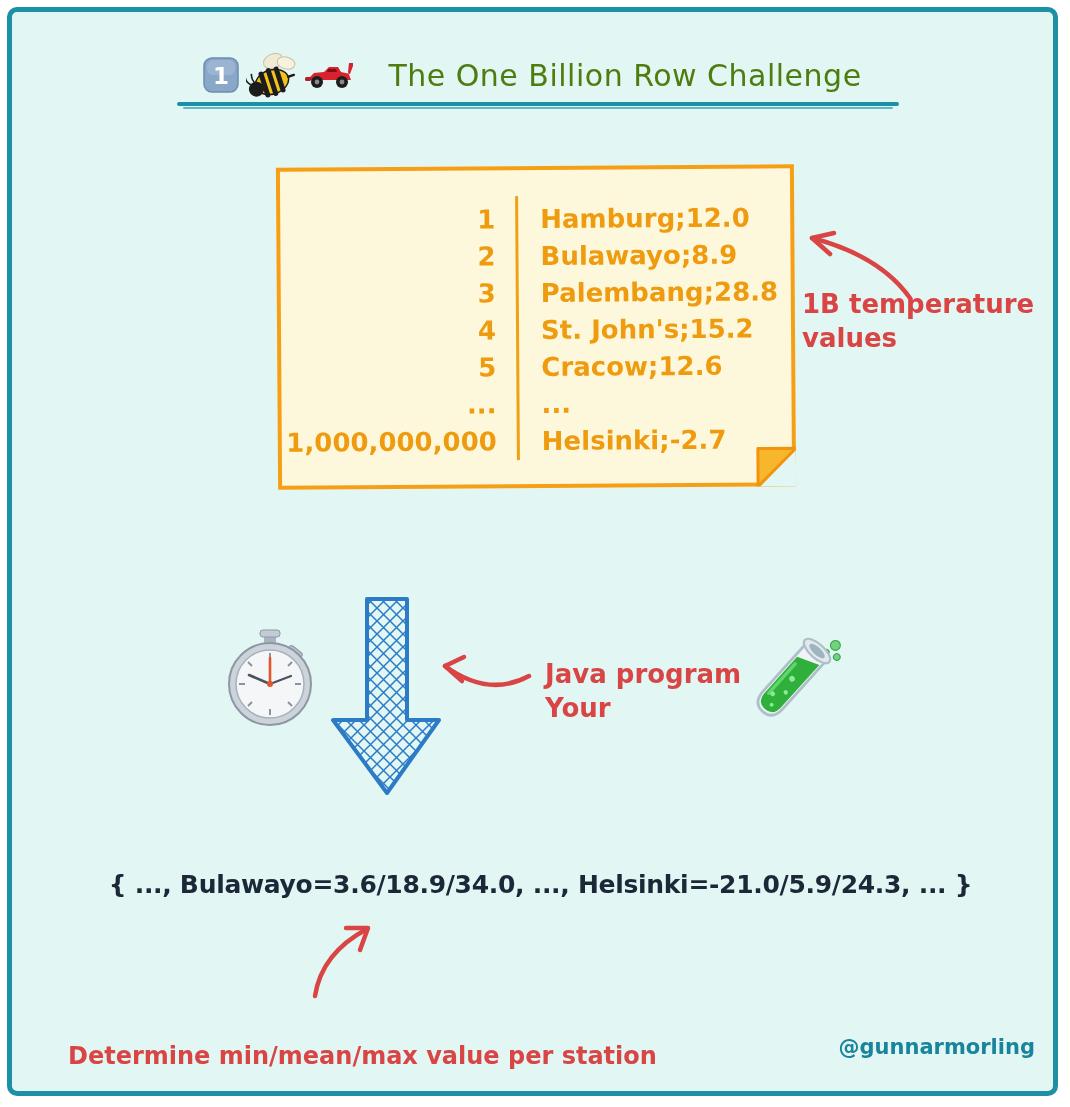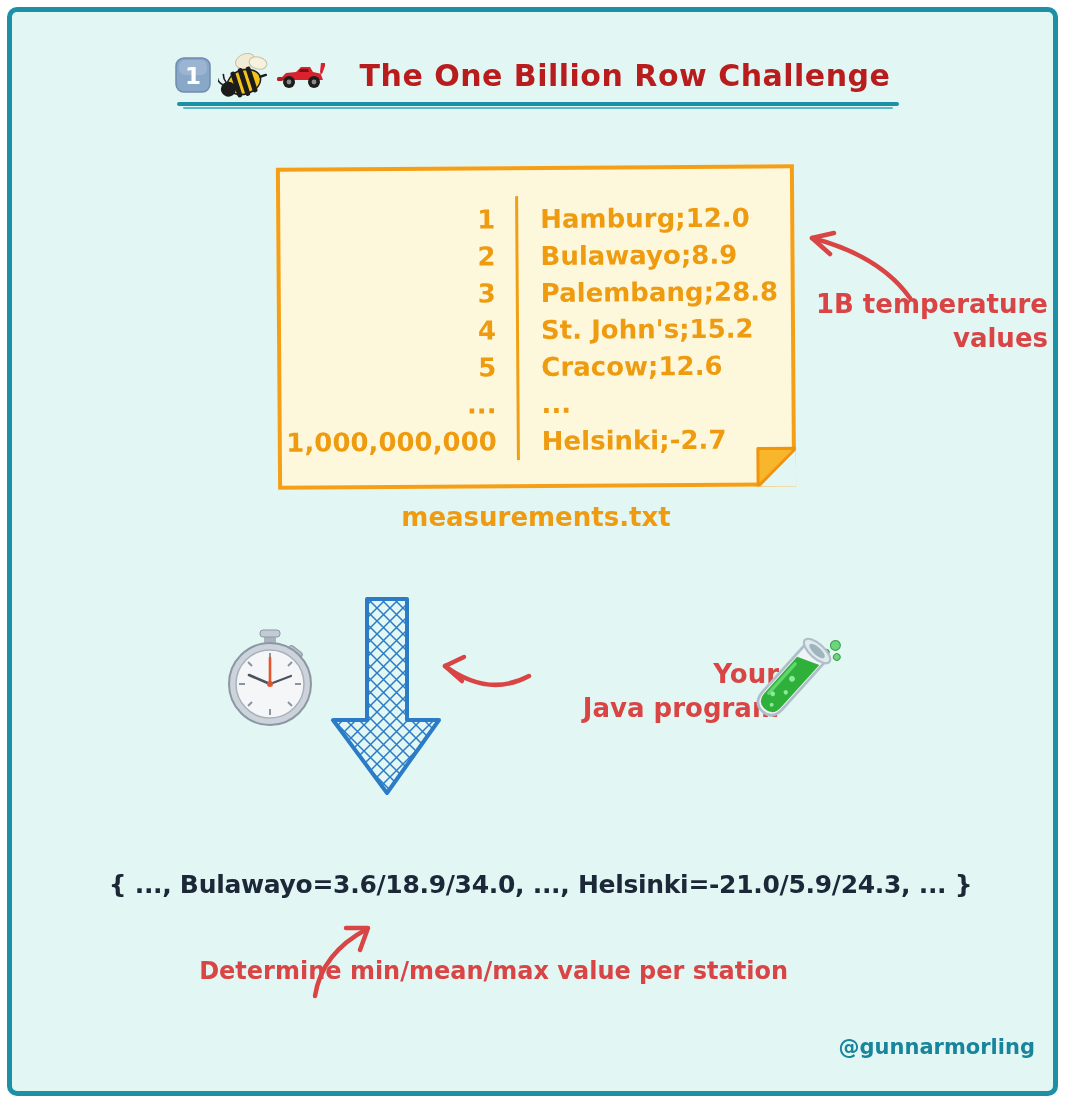--- a/index.html
+++ b/index.html
@@ -4,41 +4,41 @@
 <style>
   html,body{margin:0;padding:0;background:#ffffff;width:1070px;height:1107px;overflow:hidden;
     font-family:"DejaVu Sans",sans-serif;}
   .frame{position:absolute;left:7px;top:7px;width:1051px;height:1089px;box-sizing:border-box;
     border:5px solid #1e90a6;border-radius:10px;background:#e2f6f4;}
   .abs{position:absolute;}
 
   
   .header{position:absolute;left:0;top:36px;width:100%;display:flex;justify-content:center;
     align-items:center;gap:7px;}
-  .title{font-size:30px;font-weight:700;color:#b91c1c;letter-spacing:.5px;margin-left:26px;white-space:nowrap;}
+  .title{font-size:30px;font-weight:400;color:#4d7c0f;letter-spacing:.5px;margin-left:26px;white-space:nowrap;}
   .underline{position:absolute;left:165px;top:90px;width:722px;height:4px;background:#1e90a6;border-radius:3px;}
   .underline:after{content:"";position:absolute;left:6px;top:5px;width:710px;height:1.5px;background:#5cb9c8;border-radius:2px;}
 
   
   .card{position:absolute;left:265px;top:154px;width:518px;height:322px;box-sizing:border-box;
     background:#fdf8dc;border:4px solid #f59f17;transform:rotate(-0.4deg);}
   .card-divider{position:absolute;left:235px;top:26px;bottom:24px;width:3px;background:#f0a015;}
   .card-rows{position:absolute;left:0;top:30px;width:100%;}
   .note-row{display:flex;height:37px;align-items:center;font-size:26px;font-weight:700;color:#ef9b0f;}
   .note-row .num{width:215px;text-align:right;padding-right:20px;flex:none;}
   .note-row .val{padding-left:25px;white-space:nowrap;}
   .fold{position:absolute;right:-4px;bottom:-4px;width:44px;height:44px;}
   .caption{position:absolute;left:265px;top:490px;width:518px;text-align:center;
     font-size:26px;font-weight:700;color:#ef9b0f;}
 
   
-  .red-note{color:#d94545;font-weight:700;font-size:26px;text-align:right;line-height:1.3;}
+  .red-note{color:#d94545;font-weight:700;font-size:26px;text-align:left;line-height:1.3;}
   .input-note{left:790px;top:276px;width:246px;}
   .program-note{left:533px;top:646px;width:234px;}
-  .task-note{left:56px;top:944px;width:720px;font-size:24px;white-space:nowrap;}
+  .task-note{left:56px;top:1029px;width:720px;font-size:24px;white-space:nowrap;}
 
   
   .result{position:absolute;left:0;top:858px;width:100%;text-align:center;
     font-size:25px;font-weight:700;color:#1c2738;letter-spacing:-0.3px;white-space:nowrap;padding-left:8px;}
 
   .credit{position:absolute;right:18px;bottom:32px;font-size:21px;font-weight:700;color:#19859c;}
   svg{display:block;}
 </style>
 </head>
 <body>
@@ -113,21 +113,20 @@
           <span class="val">Helsinki;-2.7</span>
         </div>
     </div>
     <div class="fold">
       <svg width="44" height="44" viewBox="0 0 44 44">
         <polygon points="6,44 44,6 44,44" fill="#e2f6f4"></polygon>
         <polygon points="6,44 44,6 6,6" fill="#f8b62d" stroke="#f0940c" stroke-width="3" stroke-linejoin="round"></polygon>
       </svg>
     </div>
   </div>
-  <div class="caption">measurements.txt</div>
 
   <div class="abs" style="left:788px;top:216px;">
     <svg width="118" height="78" viewBox="0 0 118 78">
       <path d="M110 70 C 90 42, 58 22, 12 10" fill="none" stroke="#d94545" stroke-width="4.5" stroke-linecap="round"></path>
       <path d="M34 5 L12 10 L30 26" fill="none" stroke="#d94545" stroke-width="4.5" stroke-linecap="round" stroke-linejoin="round"></path>
     </svg>
   </div>
   <div class="abs red-note input-note">1B temperature values</div>
 
   <div class="abs" style="left:210px;top:616px;">
@@ -168,22 +167,22 @@
   </div>
 
   <div class="abs" style="left:425px;top:638px;">
     <svg width="98" height="44" viewBox="0 0 98 44">
       <path d="M92 26 C 66 40, 38 38, 8 16" fill="none" stroke="#d94545" stroke-width="4.5" stroke-linecap="round"></path>
       <path d="M27 7 L8 16 L25 31" fill="none" stroke="#d94545" stroke-width="4.5" stroke-linecap="round" stroke-linejoin="round"></path>
     </svg>
   </div>
 
   <div class="abs red-note program-note">
+    <div>Java program</div>
     <div>Your</div>
-    <div>Java program</div>
   </div>
 
   <div class="abs" style="left:728px;top:613px;">
     <svg width="110" height="112" viewBox="0 0 100 102">
       <g transform="rotate(42 50 46)">
         <circle cx="59" cy="1" r="4.5" fill="#6fd47c" stroke="#3aa44a" stroke-width="1"></circle>
         <circle cx="67" cy="8" r="3" fill="#6fd47c" stroke="#3aa44a" stroke-width="1"></circle>
         <circle cx="57" cy="11" r="2.4" fill="#6fd47c" stroke="#3aa44a" stroke-width="1"></circle>
         <path d="M38 16 L38 76 Q38 90 50 90 Q62 90 62 76 L62 16 Z" fill="#eef4f7" stroke="#aebfc9" stroke-width="2.5"></path>
         <path d="M40 32 L60 24 L60 76 Q60 87 50 87 Q40 87 40 76 Z" fill="#2fb03a"></path>

